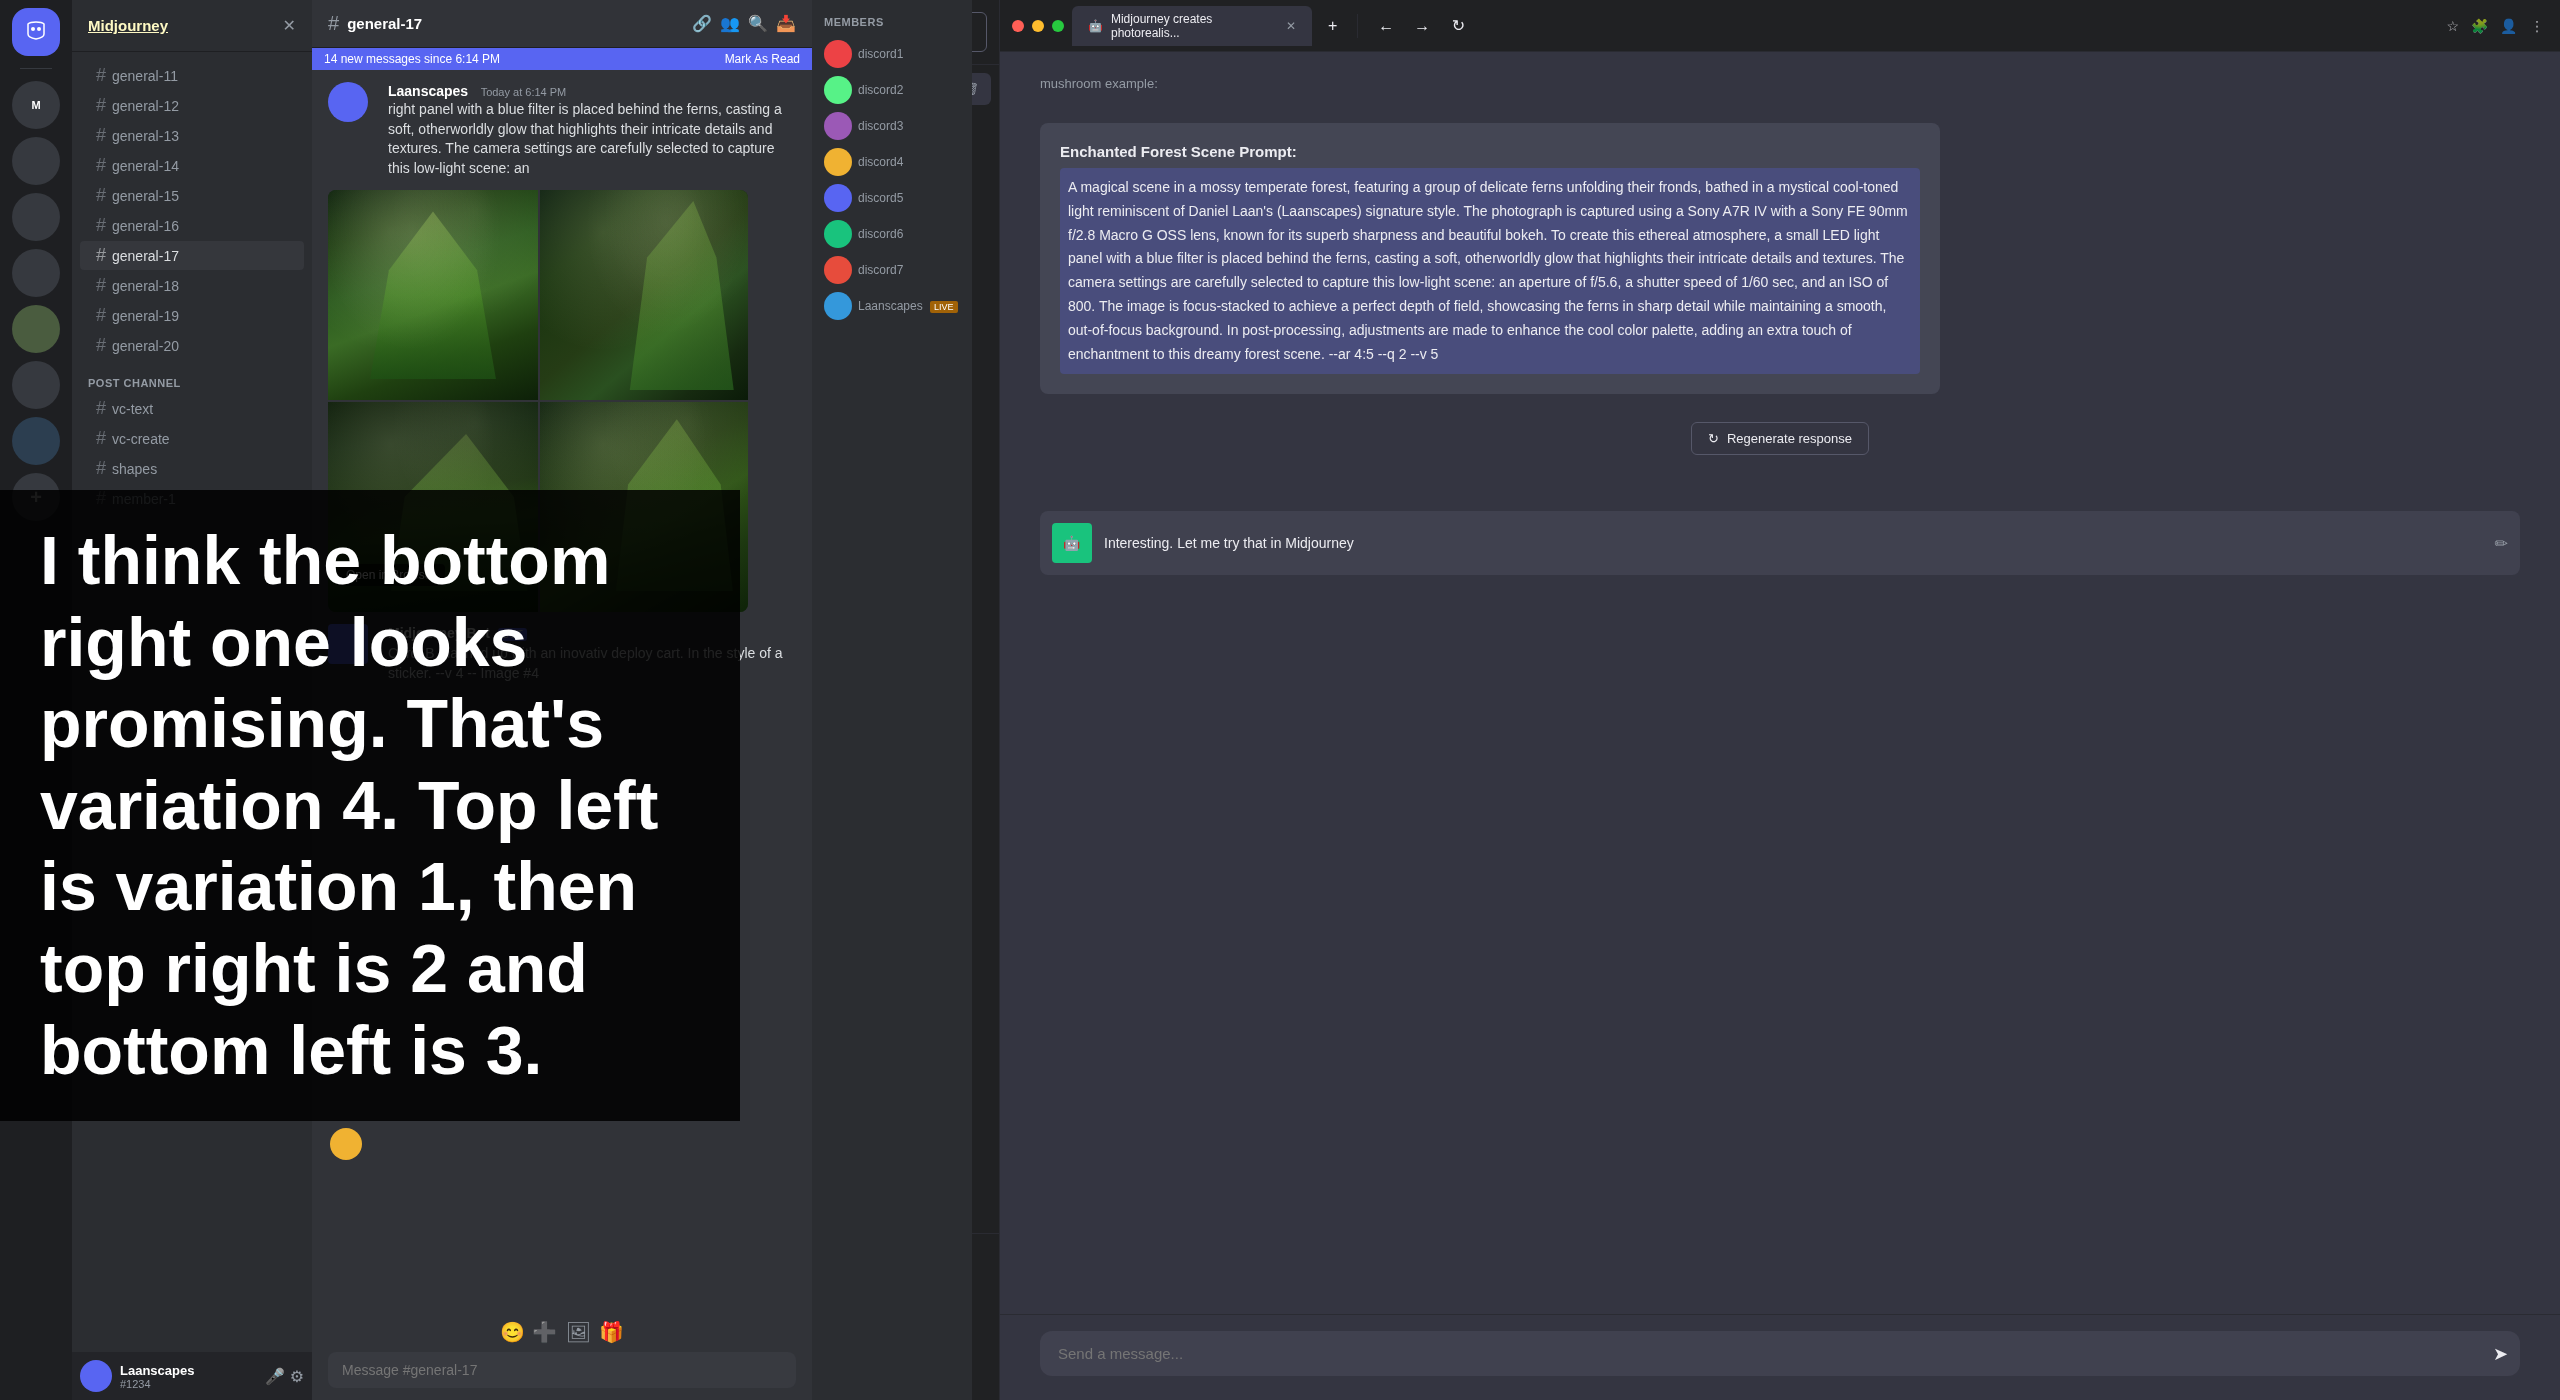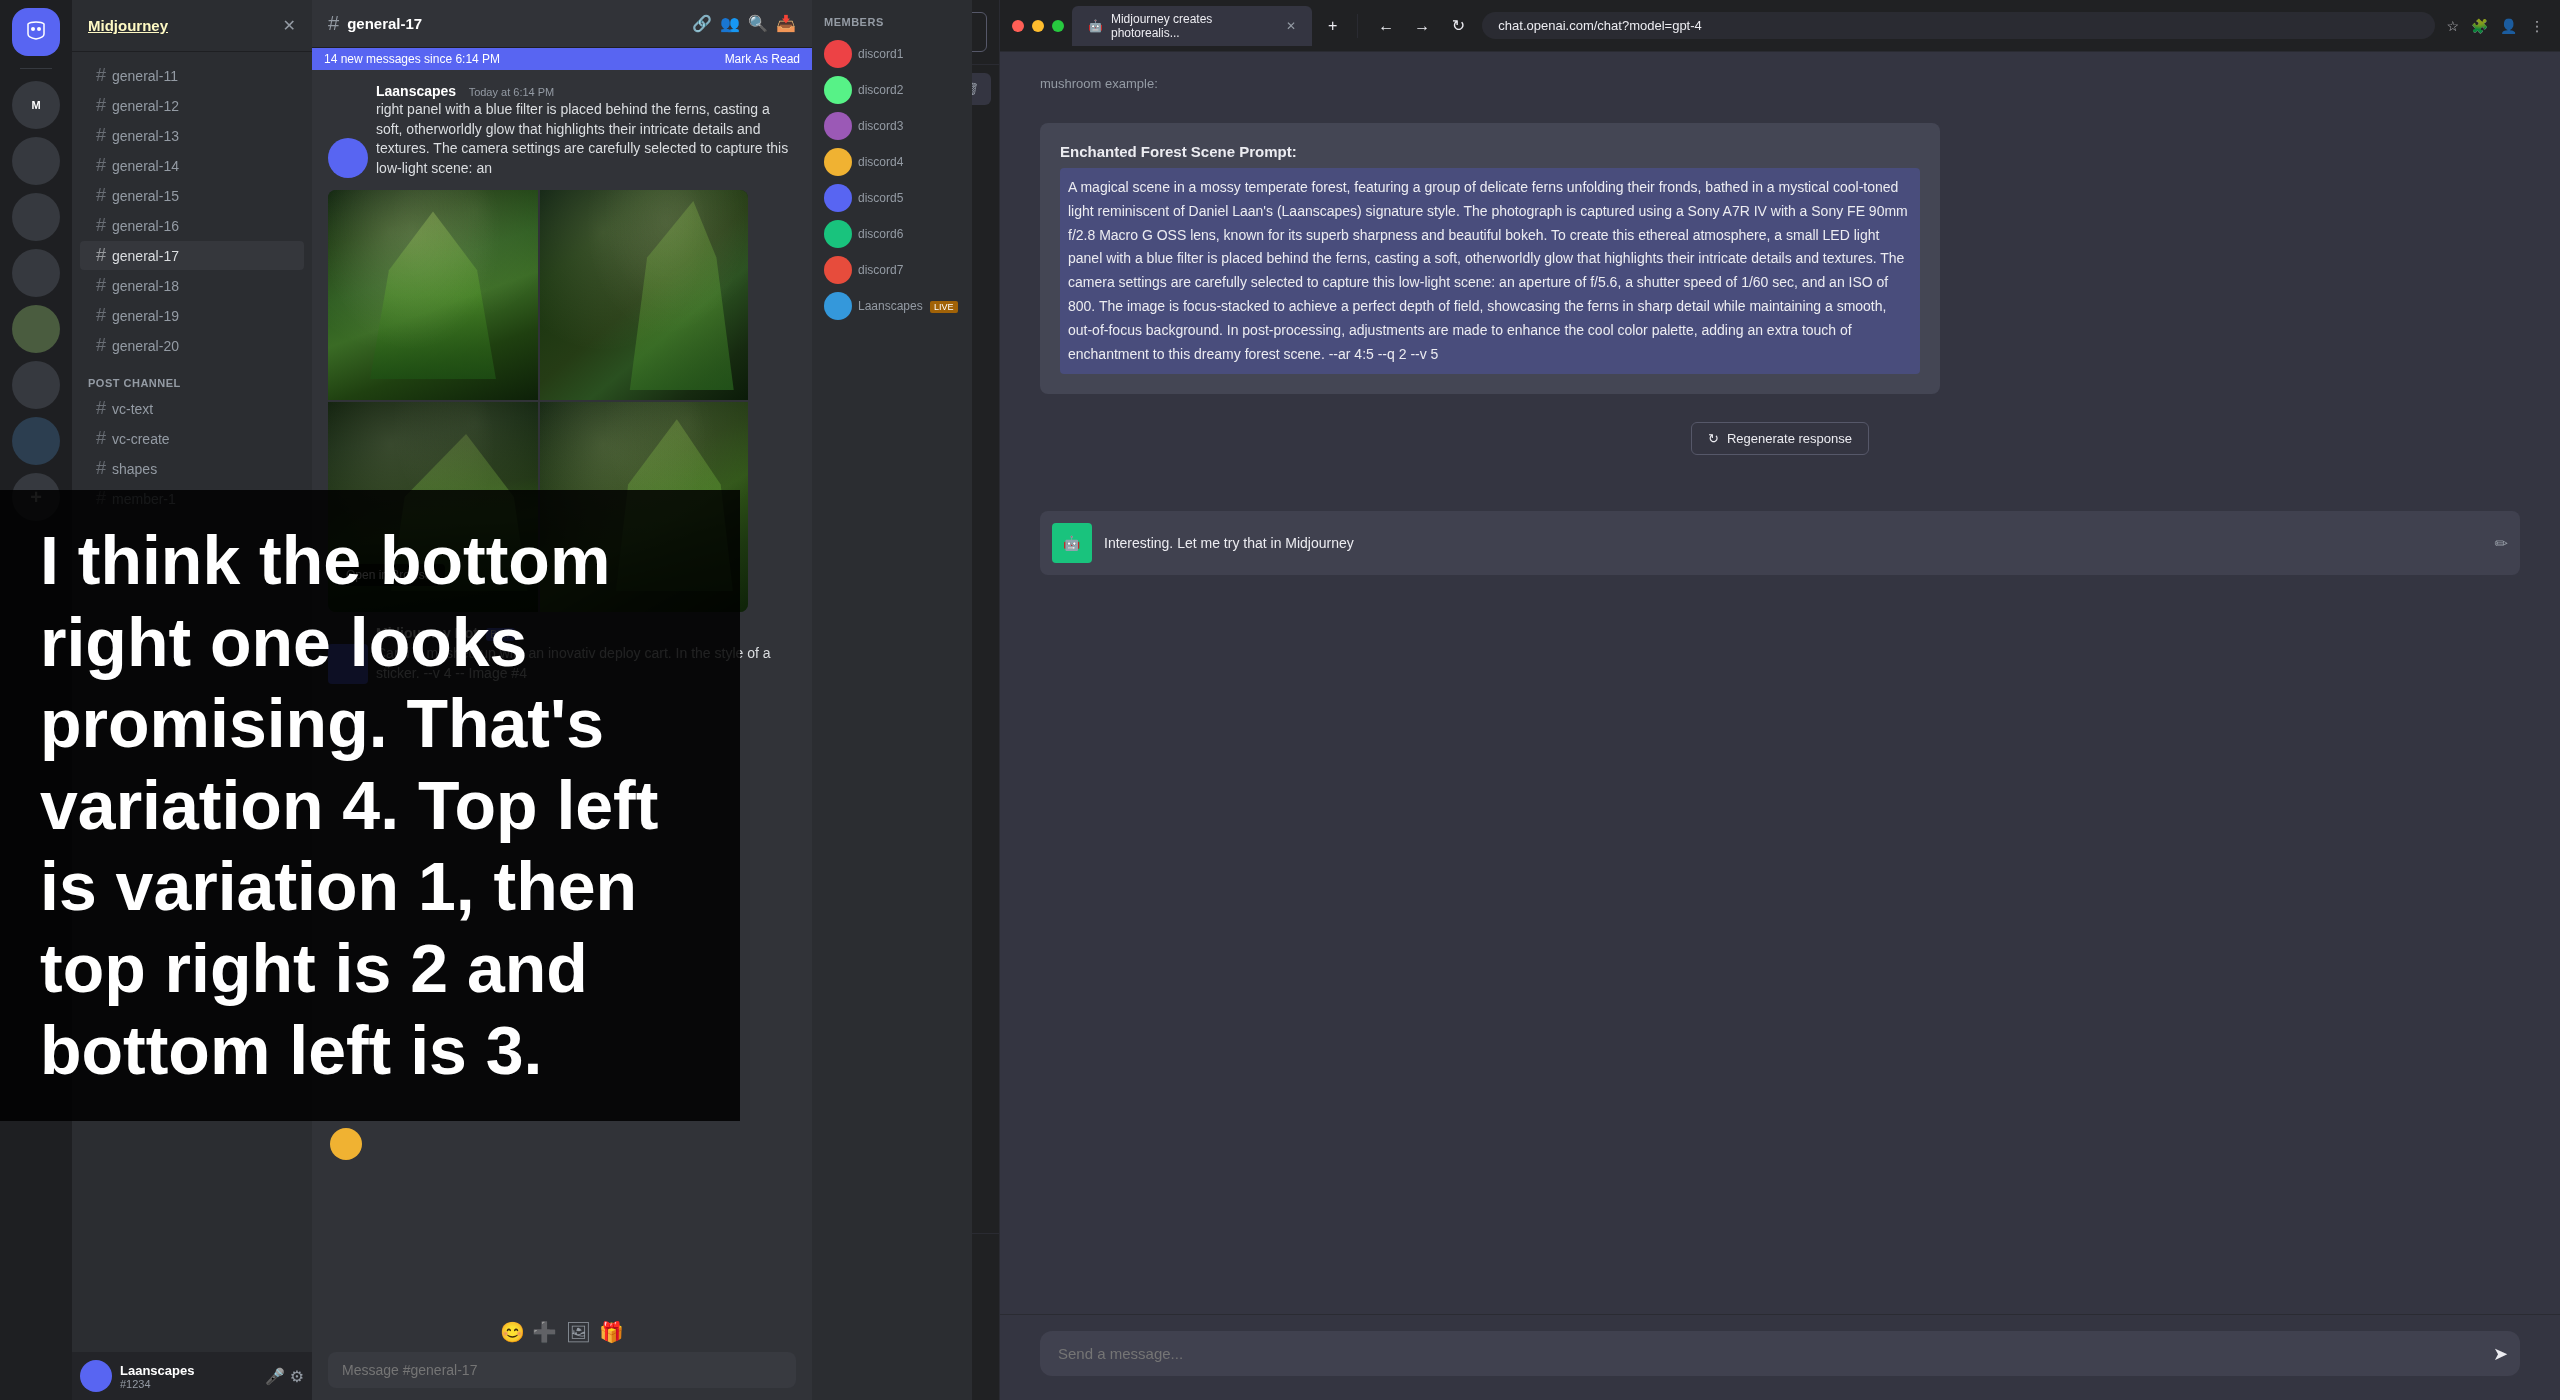--- a/index.html
+++ b/index.html
@@ -134,24 +134,23 @@
       background: #5865f2;
       color: white;
       font-size: 12px;
       padding: 4px 12px;
       display: flex;
       align-items: center;
       justify-content: space-between;
     }
     .chat-message {
       display: flex;
-      gap: 8px;
+      gap: 20px;
       padding: 4px 0;
       margin-bottom: 4px;
-      align-items: flex-end;
     }
     .msg-avatar {
       width: 40px;
       height: 40px;
       border-radius: 50%;
       flex-shrink: 0;
       background: #5865f2;
     }
     .msg-content { flex: 1; }
     .msg-username { color: #fff; font-weight: 600; font-size: 14px; }
@@ -795,21 +794,20 @@
         <span>Midjourney creates photorealis...</span>
         <span style="font-size:12px;color:#949ba4;cursor:pointer;margin-left:4px;">✕</span>
       </div>
       <span style="color:#ececf1;padding:4px 8px;cursor:pointer;">+</span>
       <div style="width:1px;height:24px;background:#2a2b32;margin:0 4px;"></div>
       <div class="browser-nav">
         <button class="browser-btn">←</button>
         <button class="browser-btn">→</button>
         <button class="browser-btn">↻</button>
       </div>
-      <div class="browser-url">chat.openai.com/chat?model=gpt-4</div>
       <div class="browser-controls-right">
         <span class="browser-icon-btn">☆</span>
         <span class="browser-icon-btn">🧩</span>
         <span class="browser-icon-btn">👤</span>
         <span class="browser-icon-btn">⋮</span>
       </div>
     </div>
 
     <div class="chatgpt-content">
       <div style="color:#949ba4;font-size:13px;margin-bottom:4px;">mushroom example:</div>

